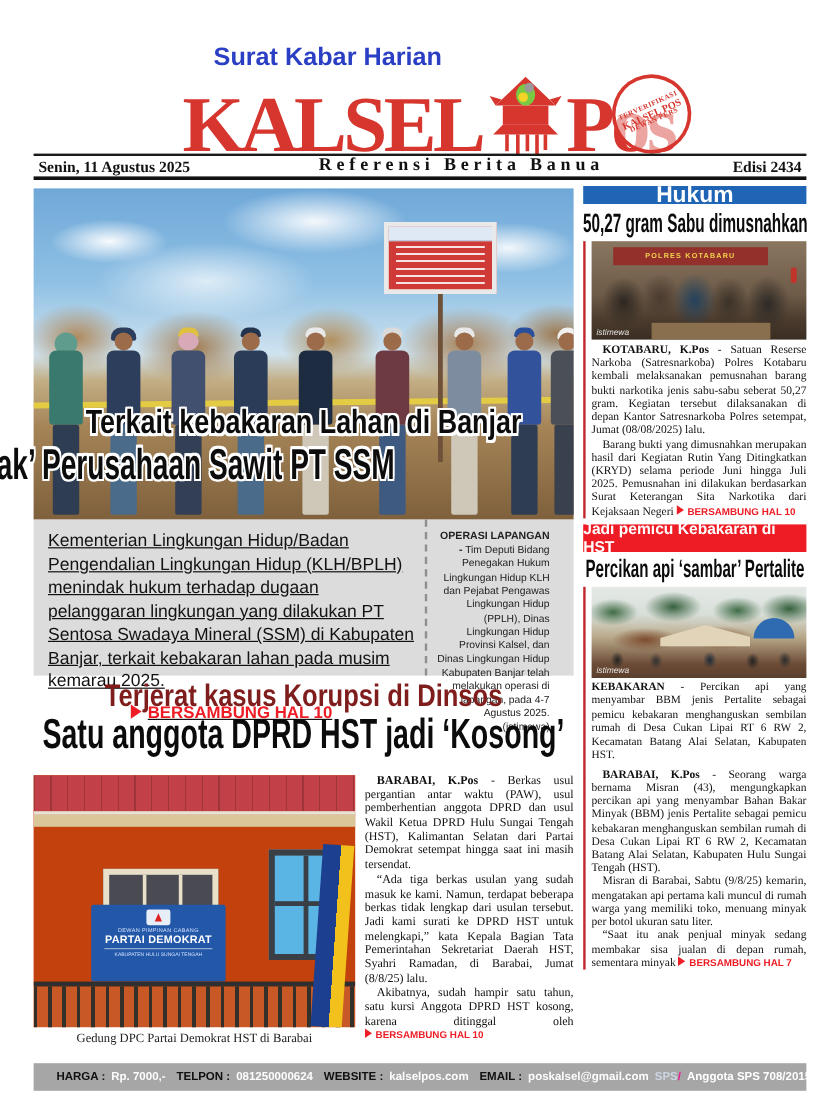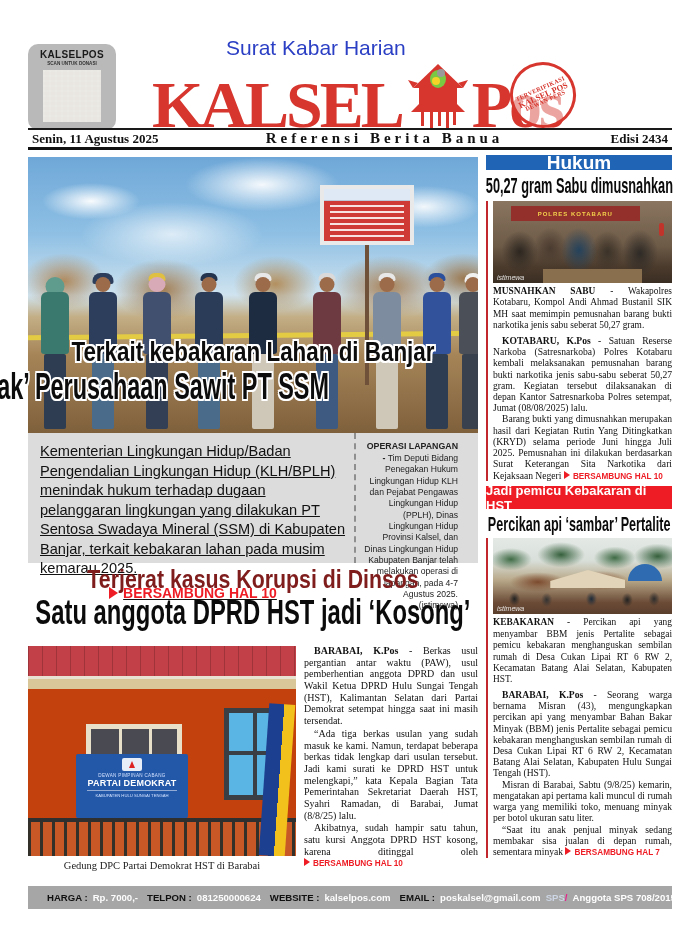--- a/index.html
+++ b/index.html
@@ -9,21 +9,21 @@
   
   .qrbox{position:absolute;left:28px;top:44px;width:88px;height:86px;background:#b9b9b9;
          border-radius:10px;text-align:center;padding-top:5px;box-sizing:border-box;}
   .qrtitle{font-size:10px;font-weight:bold;color:#1a1a1a;letter-spacing:.3px;}
   .qrsub{font-size:4.6px;font-weight:bold;color:#333;margin-top:1px;}
   .qrcode{width:58px;height:52px;margin:4px auto 0;background:#f2efe9;
     background-image:repeating-linear-gradient(0deg,#1c1c1c 0 2px,transparent 2px 5px),
                      repeating-linear-gradient(90deg,#1c1c1c 0 2px,transparent 2px 6px);
     background-blend-mode:screen;opacity:.85;}
   .masthead{position:absolute;left:152px;top:36px;width:505px;height:92px;}
-  .tagline{margin-left:74px;color:#2b3fc4;font-weight:normal;font-size:21px;}
+  .tagline{margin-left:26px;color:#2b3fc4;font-weight:bold;font-size:21px;}
   .mastrow{display:flex;align-items:flex-end;color:#d6362e;
            font-family:"Liberation Serif",serif;font-weight:bold;font-size:66px;line-height:.82;margin-top:2px;}
   .mastrow .t1,.mastrow .t2{letter-spacing:-3px;}
   .mastlogo{width:62px;height:72px;margin:0 3px -2px 5px;}
   .poswrap{position:relative;display:inline-block;}
   .stamp{position:absolute;right:-14px;top:-16px;width:60px;height:60px;border:3px solid #d6362e;
          border-radius:50%;transform:rotate(-24deg);background:rgba(255,255,255,.55);
          display:flex;flex-direction:column;align-items:center;justify-content:center;
          color:#d6362e;font-weight:bold;text-align:center;gap:1px;}
   .stamp .s1,.stamp .s3{font-size:6px;letter-spacing:.4px;}
@@ -181,25 +181,20 @@
   .fval{color:#fdfdfd;}
   .sps{color:#cdd6e4;font-weight:bold;}
   .sps em{color:#e91e8c;font-style:normal;}
   .anggota{color:#fff;}
 </style>
 </head>
 <body>
 
 <div class="page">
 
-  <div class="qrbox">
-    <div class="qrtitle">KALSELPOS</div>
-    <div class="qrsub">SCAN UNTUK DONASI</div>
-    <div class="qrcode"></div>
-  </div>
 
   <div class="masthead">
     <div class="tagline">Surat Kabar Harian</div>
     <div class="mastrow">
       <span class="t1">KALSEL</span>
       <svg class="mastlogo" viewBox="0 0 62 72">
         <polygon points="31,2 56,26 6,26" fill="#d6362e"></polygon>
         <polygon points="6,26 1,18 11,21" fill="#d6362e"></polygon>
         <polygon points="56,26 61,18 51,21" fill="#d6362e"></polygon>
         <rect x="12" y="26" width="38" height="16" fill="#d6362e"></rect>
@@ -357,23 +352,20 @@
     <div class="head-r hwrap">
       <span class="hx">50,27 gram Sabu dimusnahkan</span>
     </div>
     <div class="rwrap">
       <div class="photo-police">
         <div class="pol-banner">POLRES KOTABARU</div>
         <div class="pol-table"></div>
         <div class="pol-ext"></div>
         <div class="wm">istimewa</div>
       </div>
-      <div class="rcap">
-        <b>MUSNAHKAN SABU</b><span> - Wakapolres Kotabaru, Kompol Andi Ahmad Bustanil SIK MH saat memimpin pemusnahan barang bukti narkotika jenis sabu seberat 50,27 gram.</span>
-      </div>
       <div class="rbody">
         <p><b>KOTABARU, K.Pos</b><span> - Satuan Reserse Narkoba (Satresnarkoba) Polres Kotabaru kembali melaksanakan pemusnahan barang bukti narkotika jenis sabu-sabu seberat 50,27 gram. Kegiatan tersebut dilaksanakan di depan Kantor Satresnarkoba Polres setempat, Jumat (08/08/2025) lalu.</span></p>
         <p><span>Barang bukti yang dimusnahkan merupakan hasil dari Kegiatan Rutin Yang Ditingkatkan (KRYD) selama periode Juni hingga Juli 2025. Pemusnahan ini dilakukan berdasarkan Surat Keterangan Sita Narkotika dari Kejaksaan Negeri</span>
            <span class="jump-in"><span class="tri sm"></span><span>BERSAMBUNG HAL 10</span></span></p>
       </div>
     </div>
 
     <div class="bar-red">
       <span>Jadi pemicu Kebakaran di HST</span>
     </div>

